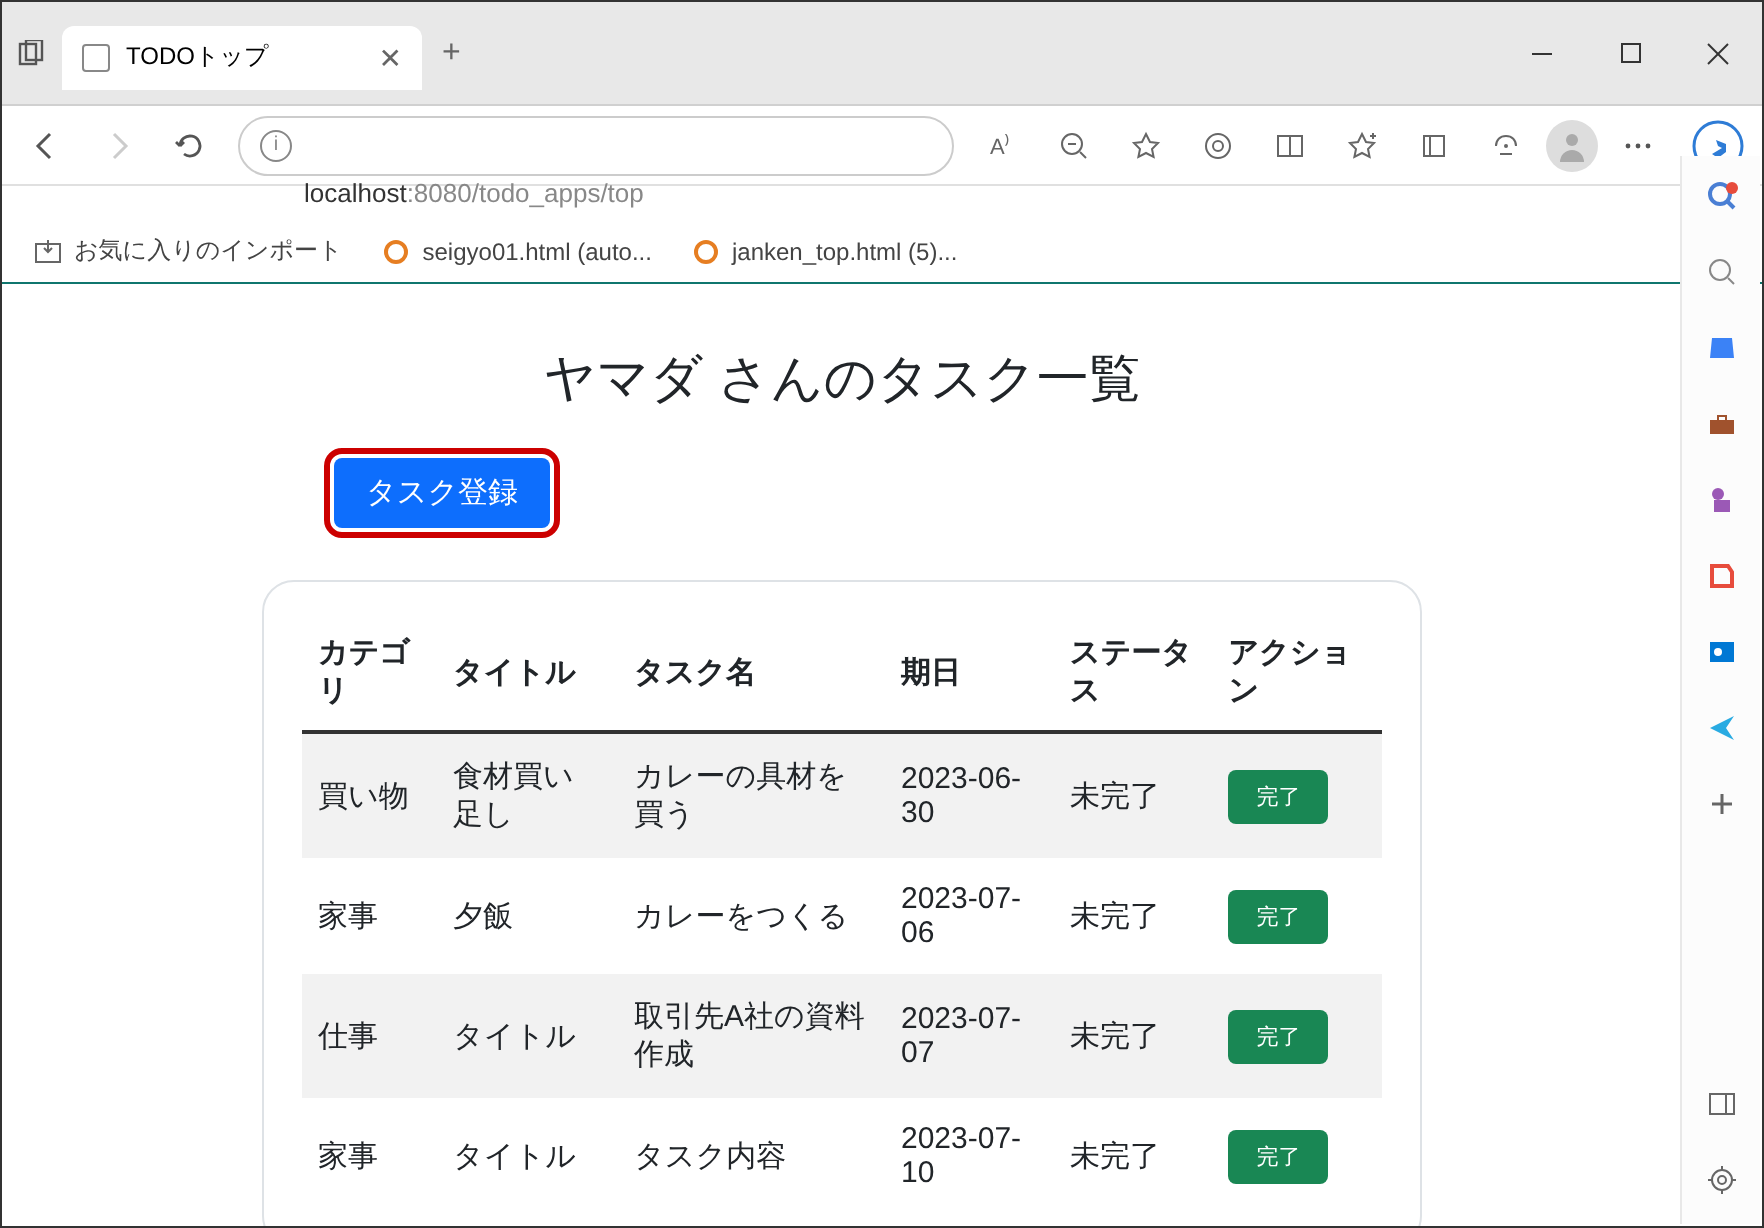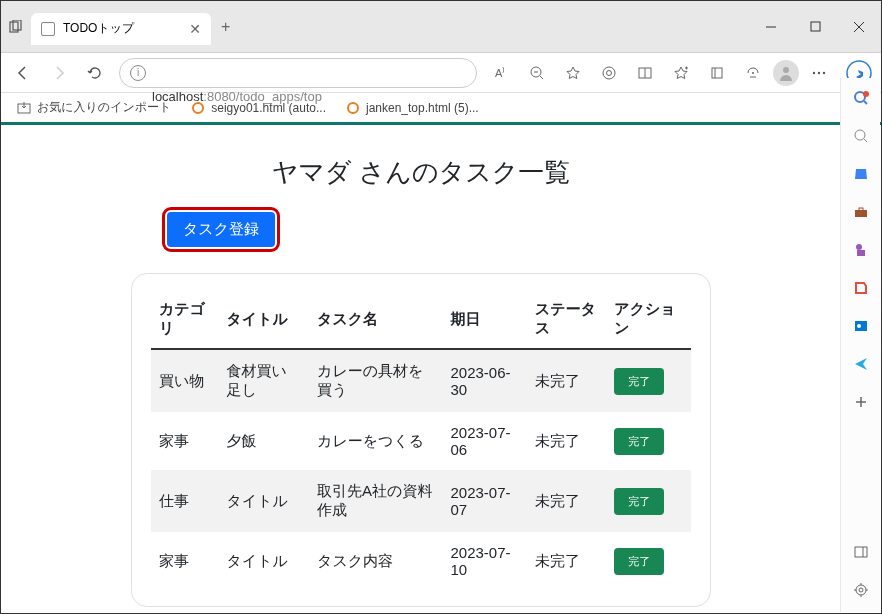--- a/index.html
+++ b/index.html
@@ -22,21 +22,21 @@
     .urlbar { flex: 1; height: 30px; border: 1px solid #ccc; border-radius: 15px; display: flex; align-items: center; padding: 0 10px; font-size: 13px; gap: 6px; margin: 0 4px; }
     .urlbar .info-icon { width: 16px; height: 16px; border: 1px solid #888; border-radius: 50%; display: flex; align-items: center; justify-content: center; font-size: 10px; color: #888; }
     .urlbar .url { color: #333; margin-top: 48px; }
     .urlbar .url .host { color: #333; }
     .urlbar .url .path { color: #888; }
     .toolbtn { width: 32px; height: 32px; display: flex; align-items: center; justify-content: center; color: #666; }
     .profile { width: 26px; height: 26px; background: #ddd; border-radius: 50%; display: flex; align-items: center; justify-content: center; overflow: hidden; }
     .bing { width: 32px; height: 32px; margin-left: 4px; display: flex; align-items: center; justify-content: center; }
     
     
-    .bookmarks { height: 32px; display: flex; align-items: center; padding: 0 8px; gap: 4px; font-size: 12px; border-bottom: 3px solid #0f766e; }
+    .bookmarks { height: 32px; display: flex; align-items: center; padding: 0 8px; gap: 4px; font-size: 12px; border-bottom: 1px solid #0f766e; margin-top: 17px; }
     .bookmark { display: flex; align-items: center; gap: 6px; padding: 4px 8px; color: #444; }
     .bookmark .icon { width: 14px; height: 14px; }
     
     
     .right-sidebar { position: absolute; right: 1px; top: 77px; bottom: 1px; width: 40px; background: #fcfcfc; border-left: 1px solid #e8e8e8; display: flex; flex-direction: column; align-items: center; padding-top: 8px; gap: 14px; }
     .sidebtn { width: 24px; height: 24px; display: flex; align-items: center; justify-content: center; font-size: 16px; }
     .sidebottom { margin-top: auto; margin-bottom: 10px; display: flex; flex-direction: column; gap: 14px; }
     
     
     .content { padding: 30px 130px; margin-right: 40px; }

